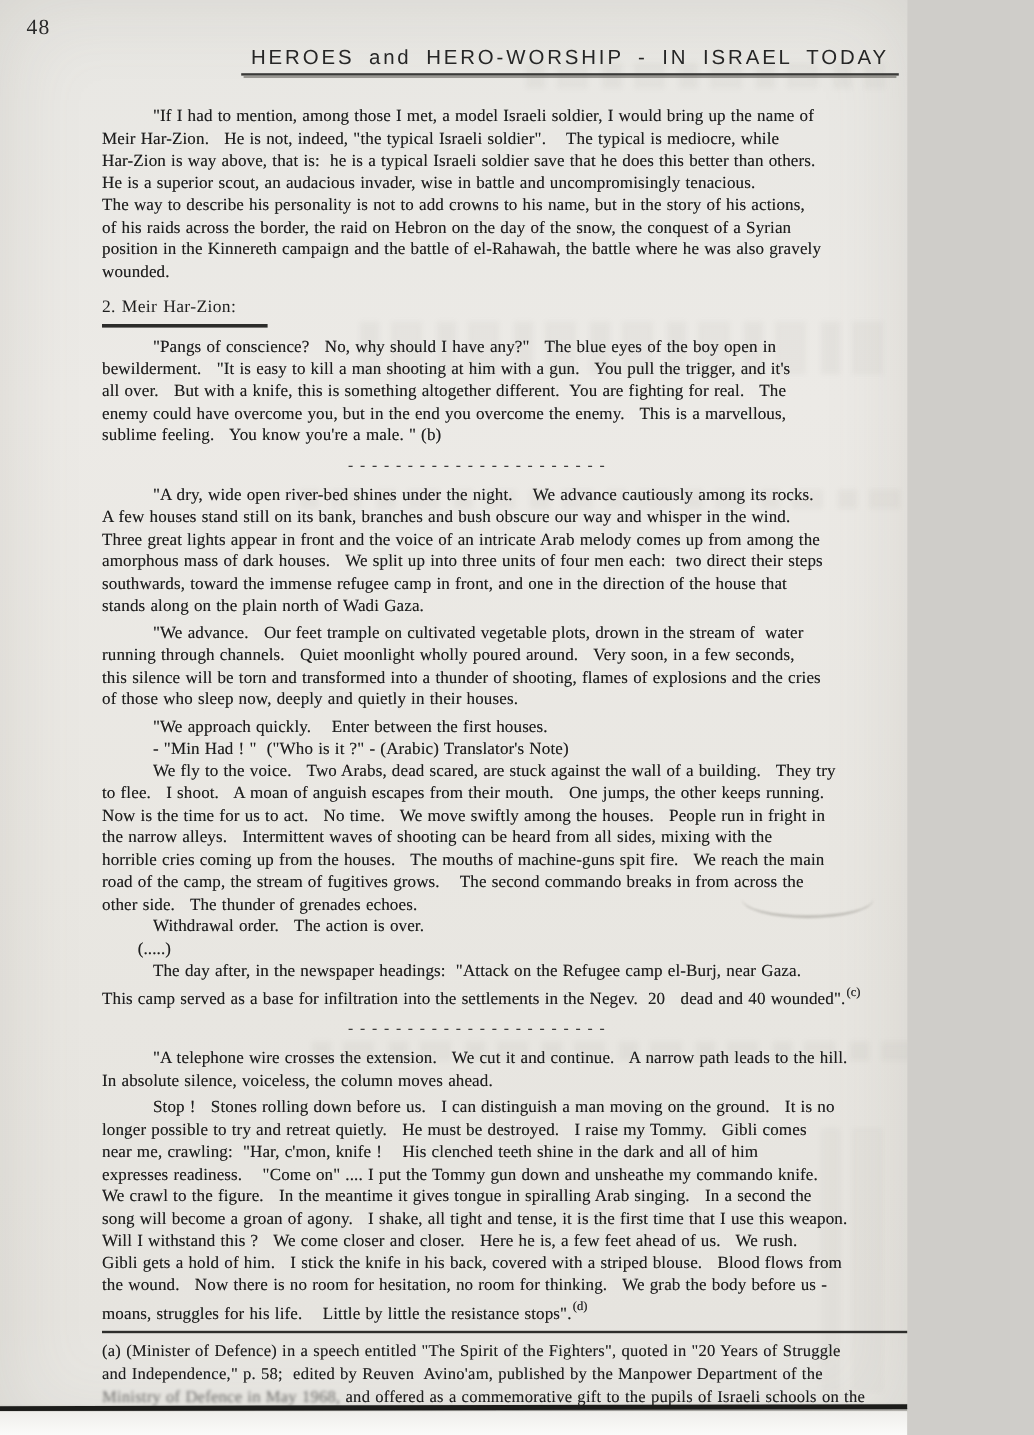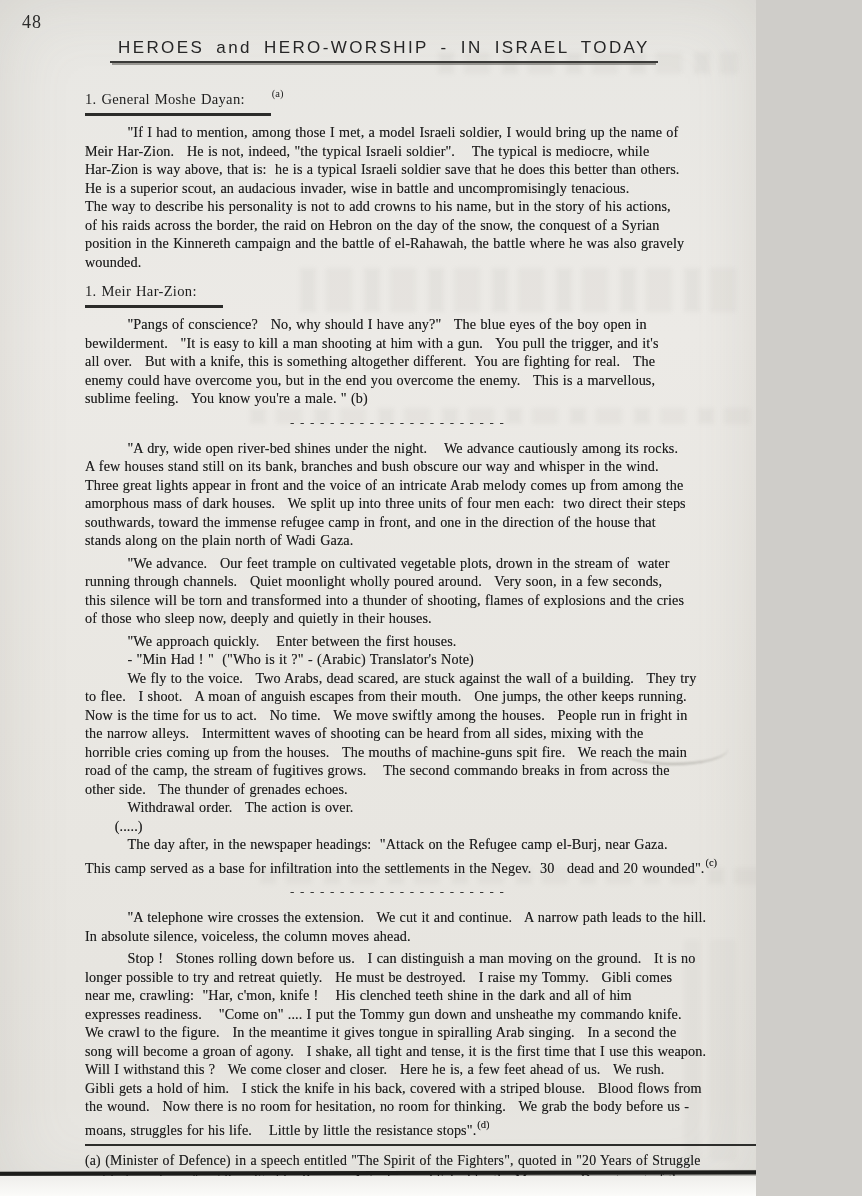--- a/index.html
+++ b/index.html
@@ -11,20 +11,21 @@
     font-family:"Liberation Serif", serif;
     color:#1e1e1e;
     overflow:hidden;
   }
   .pageno{
     position:absolute;left:22px;top:12px;
     font-size:18px;letter-spacing:1px;color:#2a2a2a;
   }
   .title-row{
     position:absolute;top:38px;left:110px;width:730px;
+    text-align:center;
   }
   .title-text{
     display:inline-block;
     font-family:"Liberation Sans", sans-serif;
     font-size:17px;font-weight:400;
     letter-spacing:2.4px;word-spacing:5px;color:#262626;
     border-bottom:2px solid #3a3a38;
     padding:0 8px 3px 8px;
     box-shadow:0 4px 0 -2px rgba(90,87,82,.55);
   }
@@ -110,35 +111,32 @@
   <div class="swoosh"></div>
 
   <div class="pageno">48</div>
 
   <div class="title-row">
     <span class="title-text">HEROES and HERO-WORSHIP - IN ISRAEL TODAY</span>
   </div>
 
   <div class="content">
 
-    <div class="heading">
-      <span class="head-u">1. General Moshe Dayan:</span><sup class="note">(a)</sup>
-    </div>
 
     <div class="para">          "If I had to mention, among those I met, a model Israeli soldier, I would bring up the name of
 Meir Har-Zion.   He is not, indeed, "the typical Israeli soldier".    The typical is mediocre, while
 Har-Zion is way above, that is:  he is a typical Israeli soldier save that he does this better than others.
 He is a superior scout, an audacious invader, wise in battle and uncompromisingly tenacious.
 The way to describe his personality is not to add crowns to his name, but in the story of his actions,
 of his raids across the border, the raid on Hebron on the day of the snow, the conquest of a Syrian
 position in the Kinnereth campaign and the battle of el-Rahawah, the battle where he was also gravely
 wounded.</div>
 
     <div class="heading second">
-      <span class="head-u">1. Meir Har-Zion:</span>
+      <span class="head-u">2. Meir Har-Zion:</span>
     </div>
 
     <div class="para">          "Pangs of conscience?   No, why should I have any?"   The blue eyes of the boy open in
 bewilderment.   "It is easy to kill a man shooting at him with a gun.   You pull the trigger, and it's
 all over.   But with a knife, this is something altogether different.  You are fighting for real.   The
 enemy could have overcome you, but in the end you overcome the enemy.   This is a marvellous,
 sublime feeling.   You know you're a male. " (b)</div>
 
     <div class="sep">- - - - - - - - - - - - - - - - - - - - - -</div>
 
@@ -157,21 +155,21 @@
           We fly to the voice.   Two Arabs, dead scared, are stuck against the wall of a building.   They try
 to flee.   I shoot.   A moan of anguish escapes from their mouth.   One jumps, the other keeps running.
 Now is the time for us to act.   No time.   We move swiftly among the houses.   People run in fright in
 the narrow alleys.   Intermittent waves of shooting can be heard from all sides, mixing with the
 horrible cries coming up from the houses.   The mouths of machine-guns spit fire.   We reach the main
 road of the camp, the stream of fugitives grows.    The second commando breaks in from across the
 other side.   The thunder of grenades echoes.
           Withdrawal order.   The action is over.
        (.....)</div>
     <div class="para tight"><span>          The day after, in the newspaper headings:  "Attack on the Refugee camp el-Burj, near Gaza.
-This camp served as a base for infiltration into the settlements in the Negev.  30   dead and 20 wounded".</span><sup class="note">(c)</sup></div>
+This camp served as a base for infiltration into the settlements in the Negev.  20   dead and 40 wounded".</span><sup class="note">(c)</sup></div>
 
     <div class="sep">- - - - - - - - - - - - - - - - - - - - - -</div>
 
     <div class="para tight">          "A telephone wire crosses the extension.   We cut it and continue.   A narrow path leads to the hill.
 In absolute silence, voiceless, the column moves ahead.</div>
     <div class="para flush"><span>          Stop !   Stones rolling down before us.   I can distinguish a man moving on the ground.   It is no
 longer possible to try and retreat quietly.   He must be destroyed.   I raise my Tommy.   Gibli comes
 near me, crawling:  "Har, c'mon, knife !    His clenched teeth shine in the dark and all of him
 expresses readiness.    "Come on" .... I put the Tommy gun down and unsheathe my commando knife.
 We crawl to the figure.   In the meantime it gives tongue in spiralling Arab singing.   In a second the

